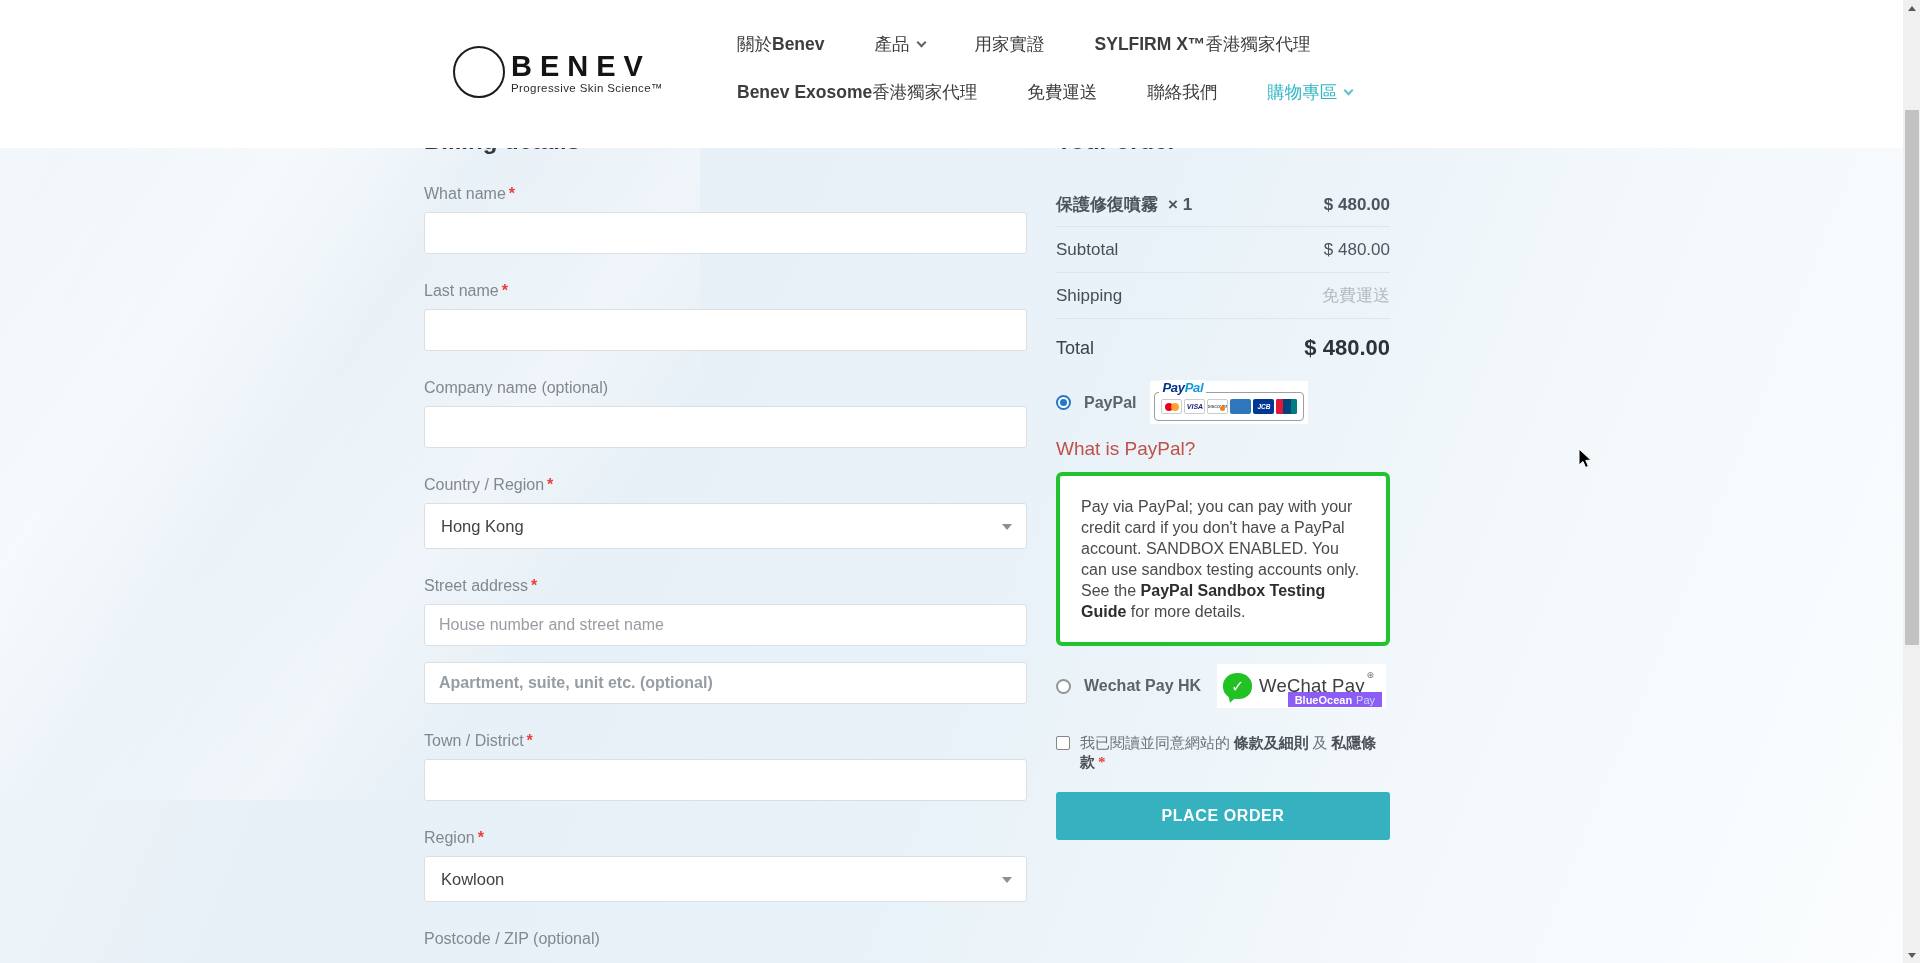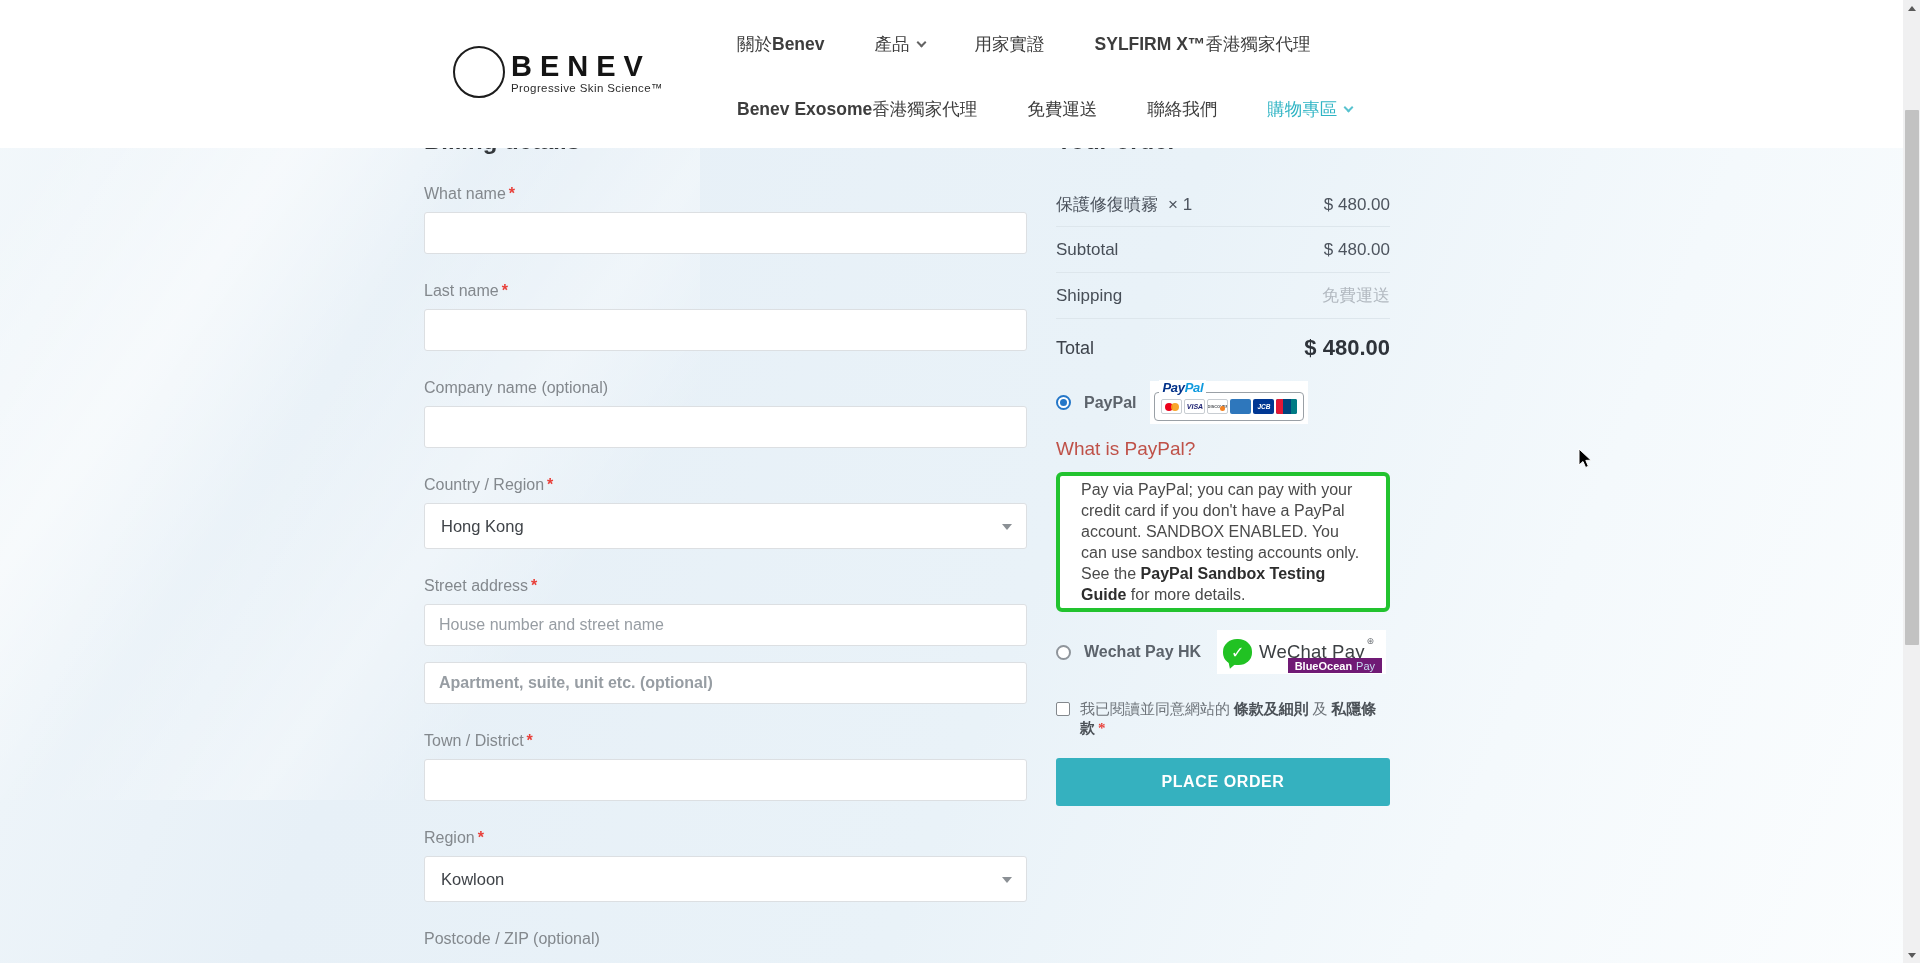--- a/index.html
+++ b/index.html
@@ -15,21 +15,21 @@
   .header { position:absolute; top:0; left:0; width:1920px; height:148px; background:#fff; z-index:20; }
   .logo { position:absolute; left:453px; top:46px; display:flex; align-items:center; }
   .logo-circle { width:52px; height:52px; border:2.5px solid #1c1c1c; border-radius:50%; background:transparent; flex:0 0 auto; }
   .logo-txt { margin-left:6px; display:flex; flex-direction:column; }
   .logo-name { font-size:29px; font-weight:600; letter-spacing:8px; color:#141414; line-height:30px; }
   .logo-tag { font-size:11.5px; color:#2c2c2c; letter-spacing:.4px; margin-top:1px; }
 
   .nav { position:absolute; left:737px; top:0; width:1100px; }
   .nav-row { position:absolute; left:0; display:flex; align-items:center; column-gap:50px; white-space:nowrap; }
   .nav-row.r1 { top:28px; height:32px;text-align:center; }
-  .nav-row.r2 { top:93px; height:32px; }
+  .nav-row.r2 { top:76px; height:32px; }
   .nav-item { font-size:17.5px; color:#3d3d3d; cursor:pointer; display:flex; align-items:center; }
   .nav-item .b { font-weight:700; }
   .nav-item.active { color:#2fb4c4; }
   .caret { display:inline-block; width:7px; height:7px; border-right:2px solid currentColor; border-bottom:2px solid currentColor; transform:rotate(45deg); margin-left:8px; margin-top:-4px; opacity:.8; }
 
   
   .billing { position:absolute; left:424px; top:127px; width:603px; z-index:1; }
   .col-title { font-size:24px; font-weight:700; color:#33373b; line-height:28px; }
   .form { margin-top:30px; }
   .fgroup { margin-bottom:28px; }
@@ -41,21 +41,21 @@
   .selbox { position:relative; width:603px; height:46px; background:#fff; border:1px solid #dcdfe2; border-radius:3px;
     display:flex; align-items:center; padding:0 16px; font-size:16.5px; color:#3f4348; cursor:pointer; }
   .sel-caret { position:absolute; right:14px; top:20px; width:0; height:0;
     border-left:5px solid transparent; border-right:5px solid transparent; border-top:6px solid #8b9095; }
   .apt { margin-top:16px;font-weight:bold; }
 
   
   .order { position:absolute; left:1056px; top:127px; width:334px; z-index:1; }
   .orows { margin-top:28px; }
   .orow { display:flex; justify-content:space-between; align-items:center; border-bottom:1px solid #dde6ec; }
-  .orow.item { height:44px; font-size:17px; color:#4d545e; }
+  .orow.item { height:44px; font-size:17px; color:#4d545e;font-weight:bold; }
   .orow.item .qty { margin-left:10px; }
   .orow.mid { height:46px; font-size:17px; color:#474e57; }
   .orow .val { color:#4d545e; }
   .orow .free { color:#b2b9c0; }
   .orow.total { height:58px; border-bottom:none; }
   .orow.total .tlabel { font-size:18px; color:#3d434b; }
   .orow.total .tval { font-size:22px; font-weight:700; color:#2e333a; }
 
   .payrow { display:flex; align-items:center; margin-top:4px; }
   .radio { width:15px; height:15px; border-radius:50%; background:#fff; border:2px solid #2577c8; position:relative; flex:0 0 auto; cursor:pointer; }
@@ -77,34 +77,34 @@
   .chip.disc { display:flex; align-items:center; justify-content:center; font-size:4px; font-weight:700; color:#4b4f54; }
   .chip.disc::after { content:""; position:absolute; right:2px; bottom:2px; width:5px; height:5px; border-radius:50%; background:#f48120; }
   .chip.amex { background:#2e77bc; }
   .chip.jcb { background:#003793; display:flex; align-items:center; justify-content:center; font-size:6.5px; font-weight:800; font-style:italic; color:#fff; }
   .chip.union { background:#00447c; }
   .chip.union::before { content:""; position:absolute; left:0; top:0; bottom:0; width:7px; background:#e21836; }
   .chip.union::after { content:""; position:absolute; right:0; top:0; bottom:0; width:6px; background:#007b84; }
 
   .whatlink { display:block; margin-top:14px; font-size:19px; color:#bf5148; cursor:pointer; }
 
-  .greenbox { margin-top:12px; width:334px; background:#fff; border:4px solid #22c32f; border-radius:6px; padding:3px 21px; }
+  .greenbox { margin-top:12px; width:334px; background:#fff; border:4px solid #22c32f; border-radius:6px; padding:20px 21px; }
   .greenbox p { font-size:16px; line-height:21px; color:#4a4a4a; }
   .greenbox b { color:#2d2d2d; }
 
   .wechatrow { display:flex; align-items:center; margin-top:18px; }
   .wc-box { position:relative; width:169px; height:44px; background:#fff; margin-left:16px; display:flex; align-items:center; padding-left:6px; }
   .wc-bubble { position:relative; width:29px; height:26px; background:#21c223; border-radius:48% 48% 46% 46%; flex:0 0 auto; }
   .wc-bubble::after { content:""; position:absolute; left:4px; bottom:-4px; width:0; height:0;
     border-left:4px solid transparent; border-right:4px solid transparent; border-top:7px solid #21c223; transform:rotate(18deg); }
   .wc-check { position:absolute; left:0; top:0; width:29px; height:26px; display:flex; align-items:center; justify-content:center;
     color:#fff; font-size:16px; font-weight:800; }
   .wc-text { font-size:18.5px; color:#3c4043; margin-left:7px; letter-spacing:.2px; white-space:nowrap; }
   .wc-reg { font-size:9px; color:#6b7075; margin-left:2px; align-self:flex-start; margin-top:6px; }
-  .wc-blue { position:absolute; right:4px; bottom:1px; height:15px; background:#701a75; padding:0 7px; display:flex; align-items:center; }
+  .wc-blue { position:absolute; right:4px; bottom:1px; height:15px; background:#8b5cf6; padding:0 7px; display:flex; align-items:center; }
   .wc-blue .bo { color:#fff; font-size:11px; font-weight:700; }
   .wc-blue .py { color:#c9dcf0; font-size:11px; margin-left:4px; }
 
   .termsrow { display:flex; align-items:flex-start; margin-top:26px;font-family:Liberation Serif, serif; }
   .checkbox { width:14px; height:14px; background:#fff; border:1.5px solid #83888d; border-radius:2px; margin-top:2px; flex:0 0 auto; cursor:pointer; }
   .termstext { font-size:15px; color:#6e747a; margin-left:10px; line-height:19px; }
   .termstext .lnk { font-weight:700; color:#4b5157; cursor:pointer; }
 
   .placebtn { margin-top:20px; width:334px; height:48px; background:#35b1bf; border:none; border-radius:3px;
     color:#fff; font-size:16px; font-weight:700; letter-spacing:.6px; font-family:inherit; cursor:pointer; }

